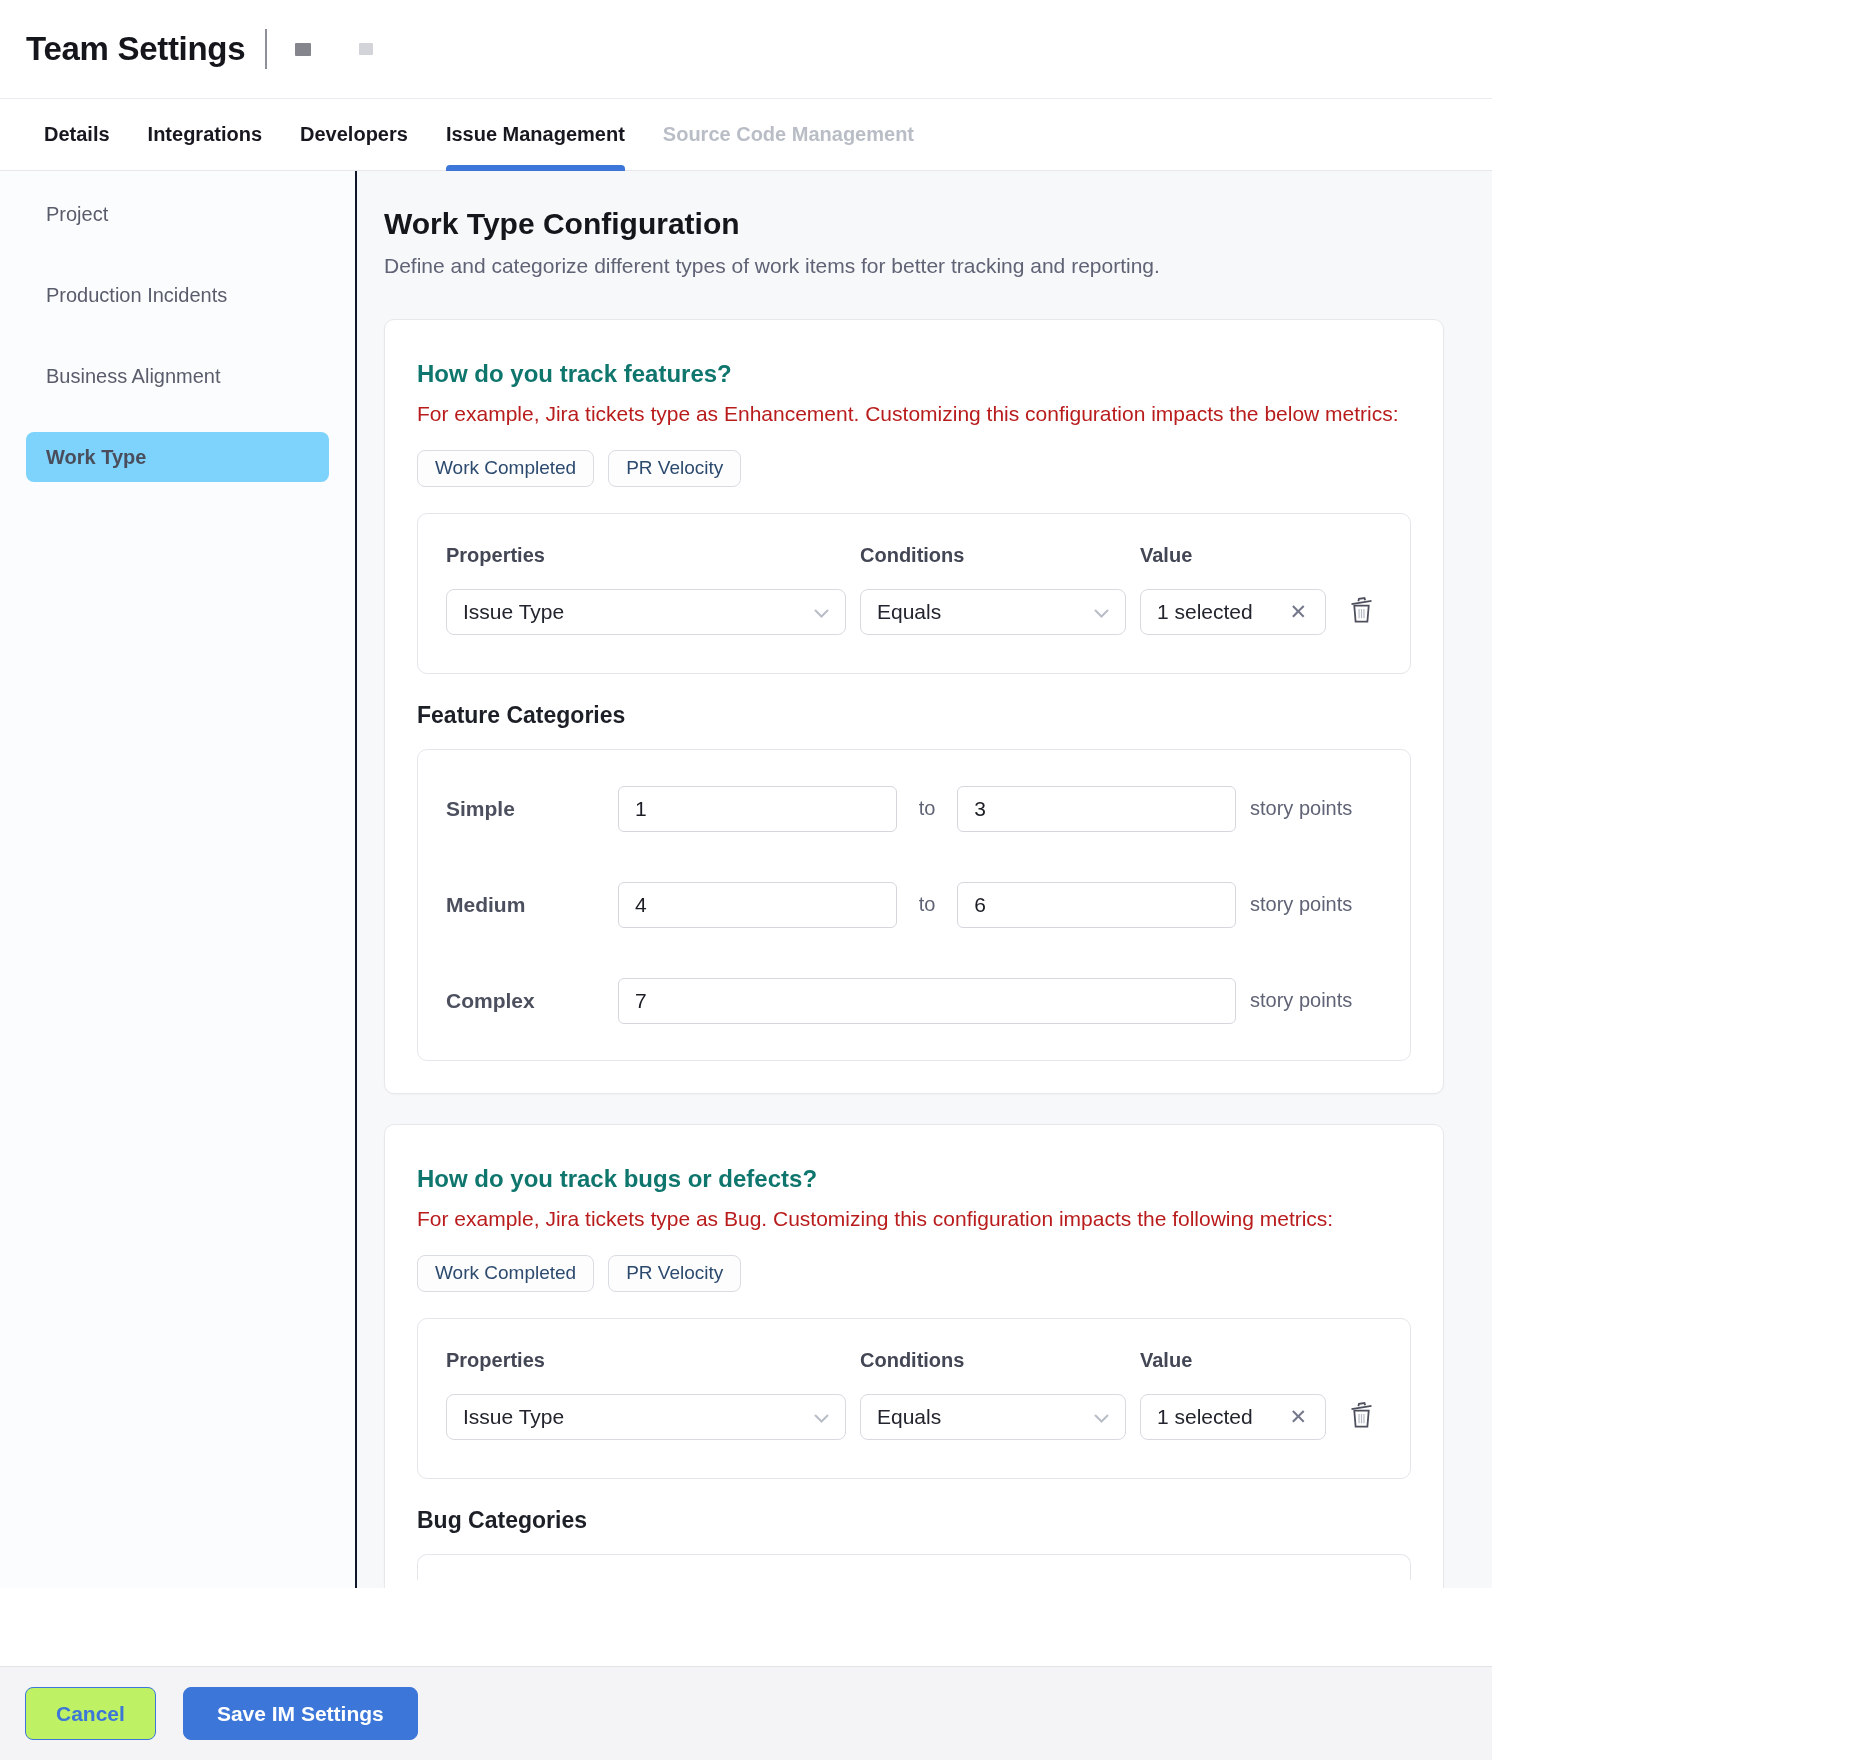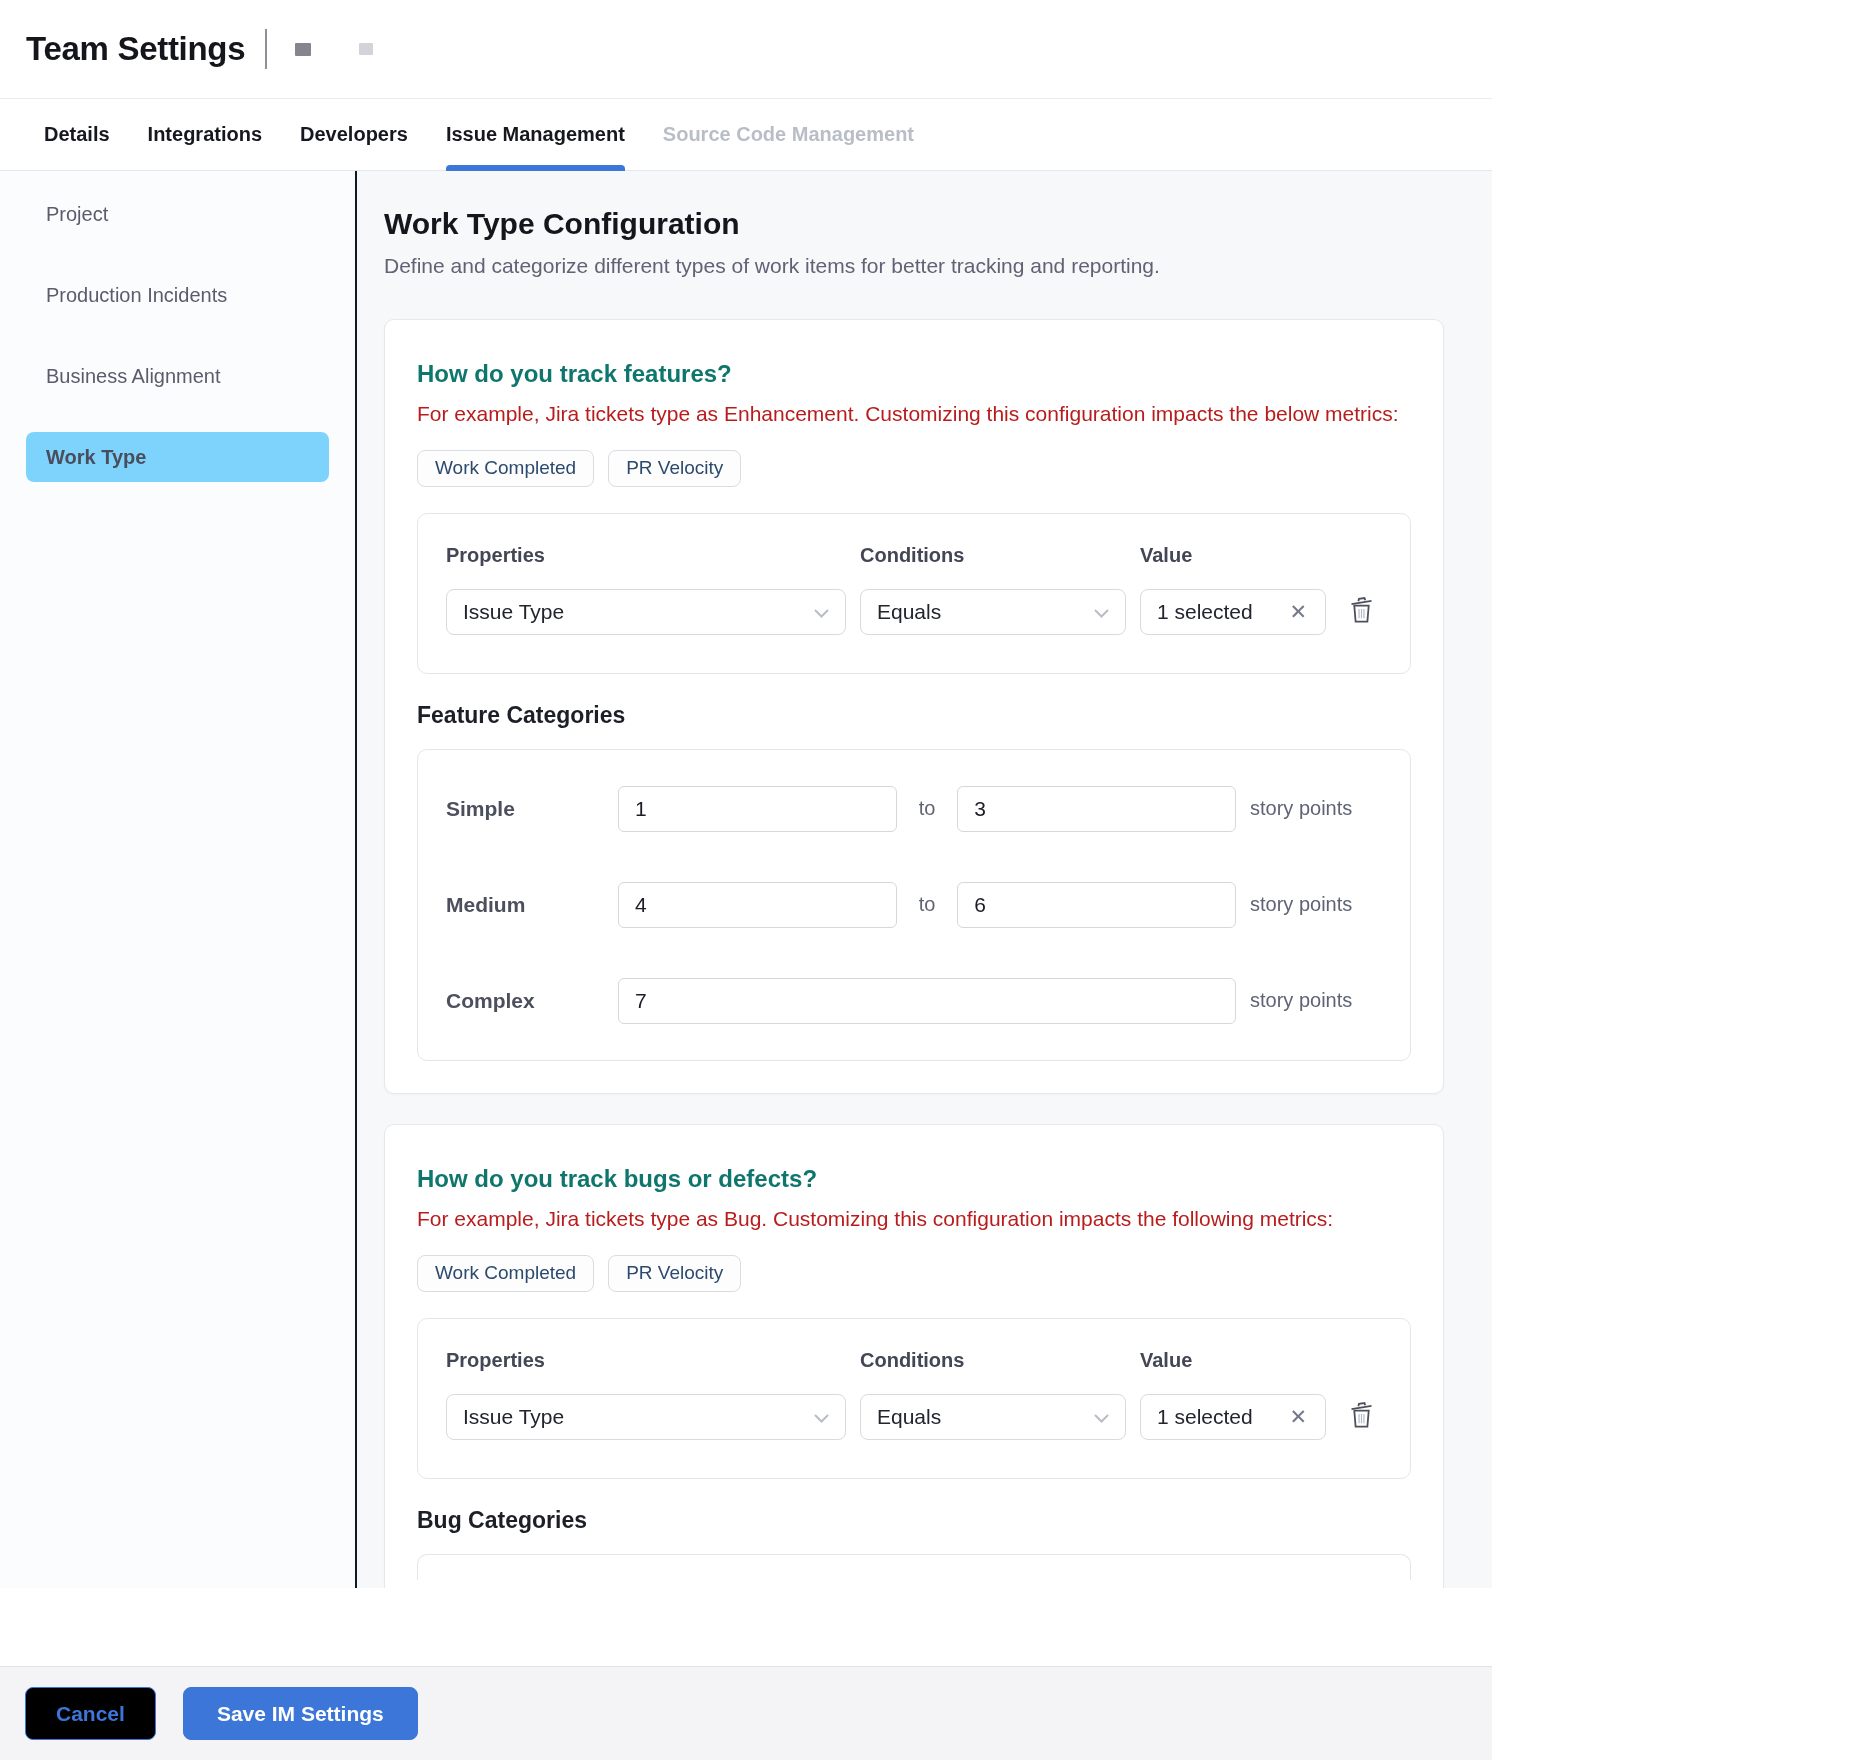--- a/index.html
+++ b/index.html
@@ -70,21 +70,21 @@
                min-width:0; }
   .to-label { margin:0 22px; font-size:20px; color:#5f6375; }
   .unit-label { width:132px; min-width:132px; margin-left:14px; font-size:20px; color:#5f6375; }
 
   
   .gap { height:78px; background:#fff; }
   .footer { height:94px; background:#f4f4f6; border-top:1px solid #e3e3e6;
             display:flex; align-items:center; padding-left:25px; gap:27px; }
   .btn { font-family:inherit; font-size:21px; font-weight:700; border-radius:8px; cursor:pointer;
          padding:14px 30px; line-height:1.1; }
-  .btn.ghost { background:#000000; color:#3b76d8; border:1px solid #3b76d8;text-align:right; }
+  .btn.ghost { background:#bef264; color:#3b76d8; border:1px solid #3b76d8;text-align:right; }
   .btn.primary { background:#3b76d8; color:#fff; border:1px solid #3b76d8; padding:14px 33px; }
 </style>
 </head>
 <body>
 
 <div class="page">
 
   <header class="header">
     <h1 class="header-title">Team Settings</h1>
     <span class="hsep"></span>

